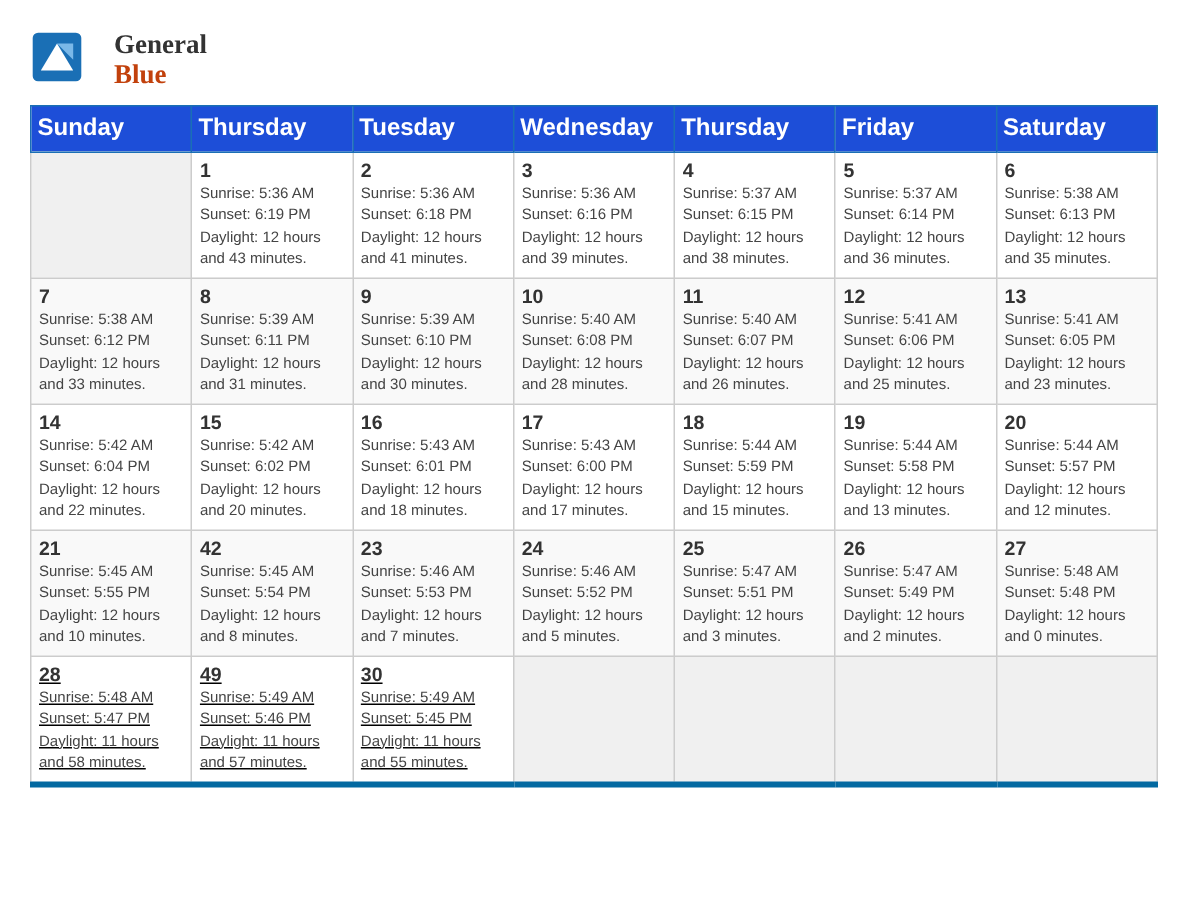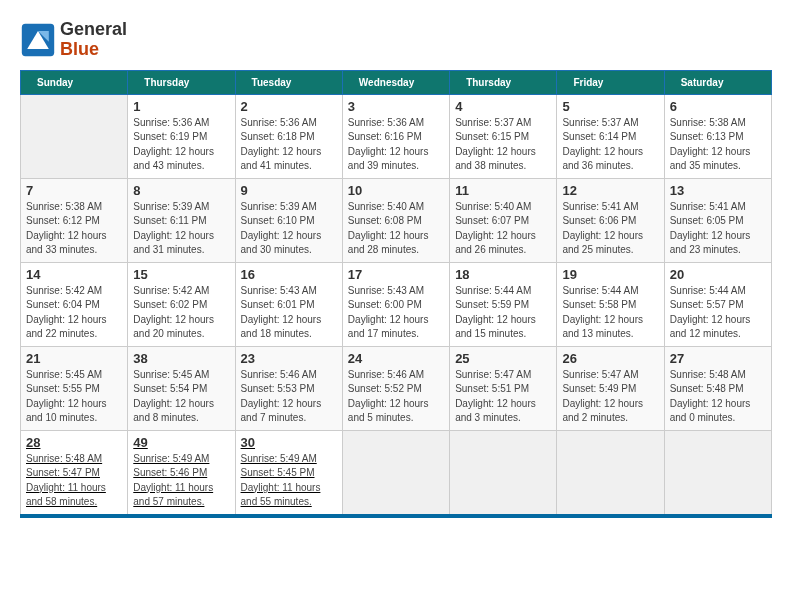--- a/index.html
+++ b/index.html
@@ -11,22 +11,23 @@
       padding: 20px;
     }
     .header {
       display: flex;
       justify-content: space-between;
       align-items: flex-start;
       margin-bottom: 10px;
     }
     .logo {
       display: flex;
-      align-items: center;
-      gap: 4px;
+      align-items: flex-start;
+      gap: 20px;
+      font-family: Liberation Serif, serif;
     }
     .logo-text {
       font-size: 18px;
       font-weight: bold;
       color: #333;
       line-height: 1.1;
     }
     .logo-blue { color: #c2410c; }
     .logo-icon {
       width: 36px;
@@ -41,25 +42,25 @@
     .subtitle {
       font-size: 15px;
       color: #555;
     }
     table {
       width: 100%;
       border-collapse: collapse;
       font-size: 11px;
     }
     thead tr th {
-      background: #0f766e;
+      background: #1d4ed8;
       color: #fff;
-      padding: 6px 16px;
+      padding: 6px 4px;
       text-align: left;
-      font-size: 10px;
+      font-size: 16px;
       font-weight: bold;
       border: 1px solid #1a6fb5;
     }
     tbody tr td {
       vertical-align: top;
       border: 1px solid #ccc;
       padding: 4px 5px;
       min-height: 70px;
       width: 14.28%;
     }
@@ -206,21 +207,21 @@
           <span class="day-number">20</span>
           <div class="day-info">Sunrise: 5:44 AM<br>Sunset: 5:57 PM<br>Daylight: 12 hours and 12 minutes.</div>
         </td>
       </tr>
       <tr>
         <td>
           <span class="day-number">21</span>
           <div class="day-info">Sunrise: 5:45 AM<br>Sunset: 5:55 PM<br>Daylight: 12 hours and 10 minutes.</div>
         </td>
         <td>
-          <span class="day-number">38</span>
+          <span class="day-number">42</span>
           <div class="day-info">Sunrise: 5:45 AM<br>Sunset: 5:54 PM<br>Daylight: 12 hours and 8 minutes.</div>
         </td>
         <td>
           <span class="day-number">23</span>
           <div class="day-info">Sunrise: 5:46 AM<br>Sunset: 5:53 PM<br>Daylight: 12 hours and 7 minutes.</div>
         </td>
         <td>
           <span class="day-number">24</span>
           <div class="day-info">Sunrise: 5:46 AM<br>Sunset: 5:52 PM<br>Daylight: 12 hours and 5 minutes.</div>
         </td>

